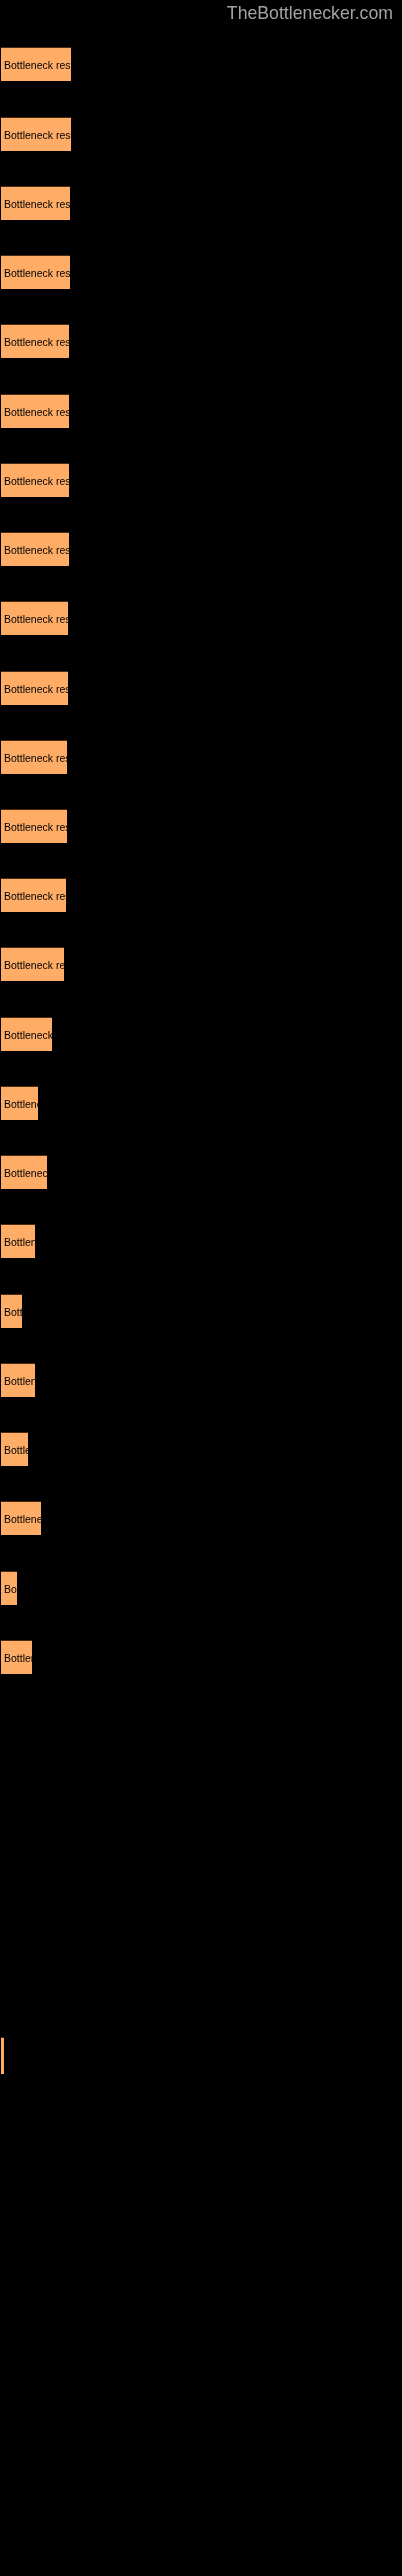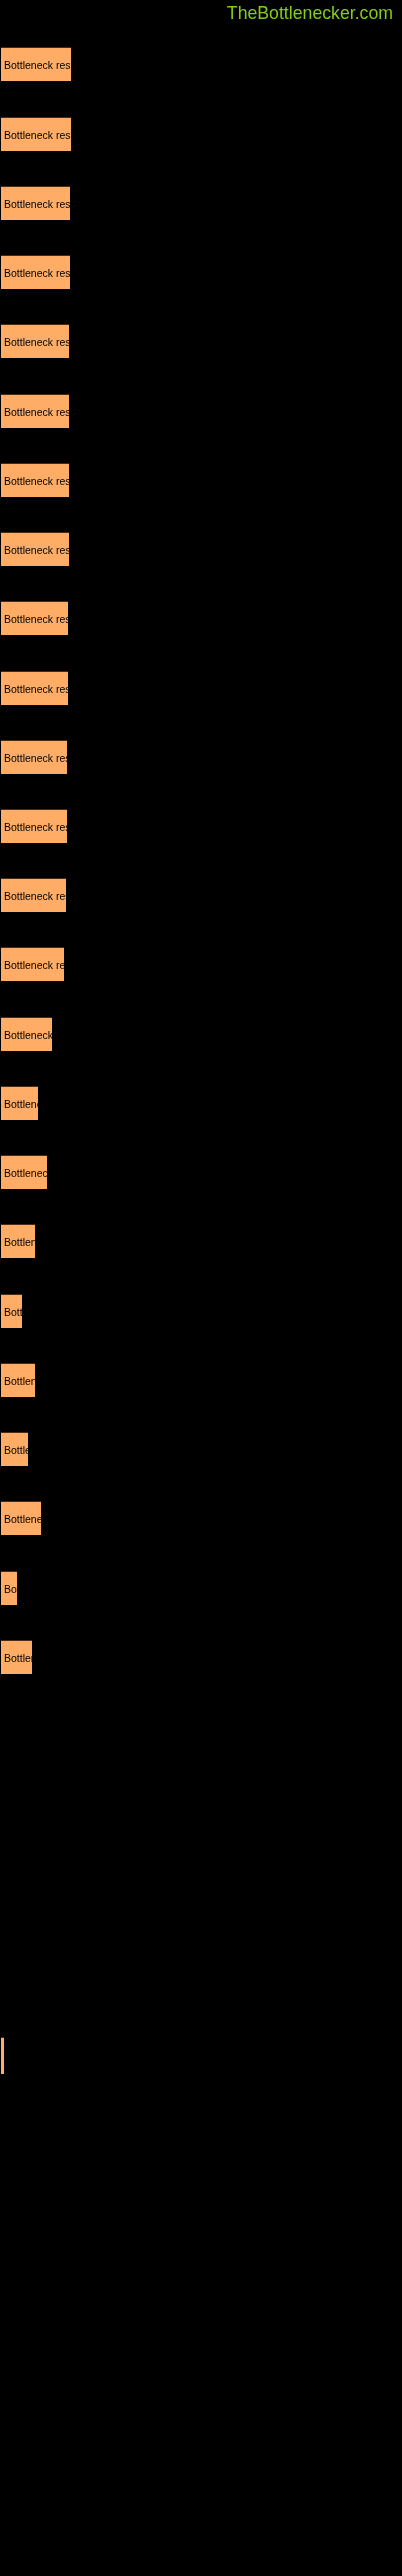--- a/index.html
+++ b/index.html
@@ -19,21 +19,21 @@
     width: 403px;
     height: 2576px;
     background: #000000;
   }
   #site-title {
     position: absolute;
     top: 1.6px;
     left: 0;
     width: 393px;
     text-align: right;
-    color: #84cc16;
+    color: #a3a3a3;
     font-family: "Liberation Sans", sans-serif;
     font-size: 17.7px;
     font-weight: 400;
     letter-spacing: 0px;
     white-space: nowrap;
     line-height: 22.5px;
   }
   #chart-area {
     position: absolute;
     top: 0;

